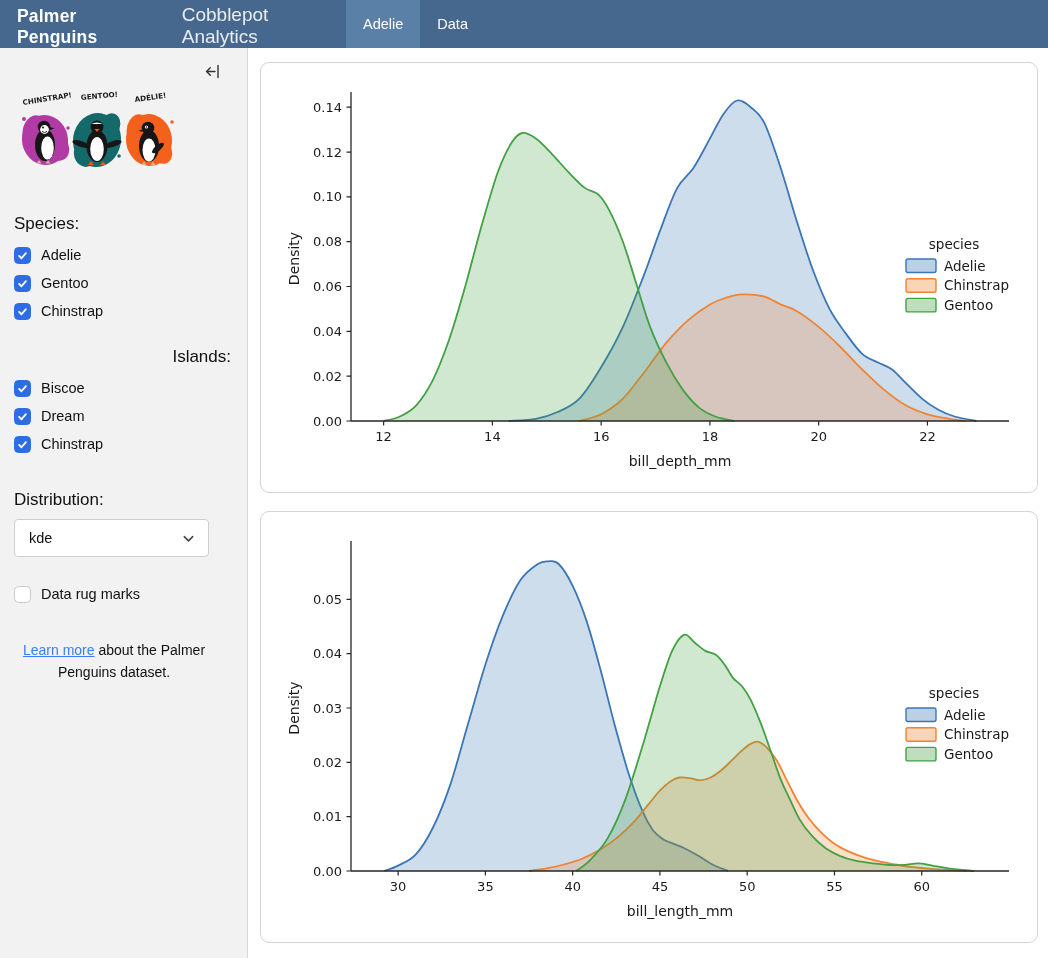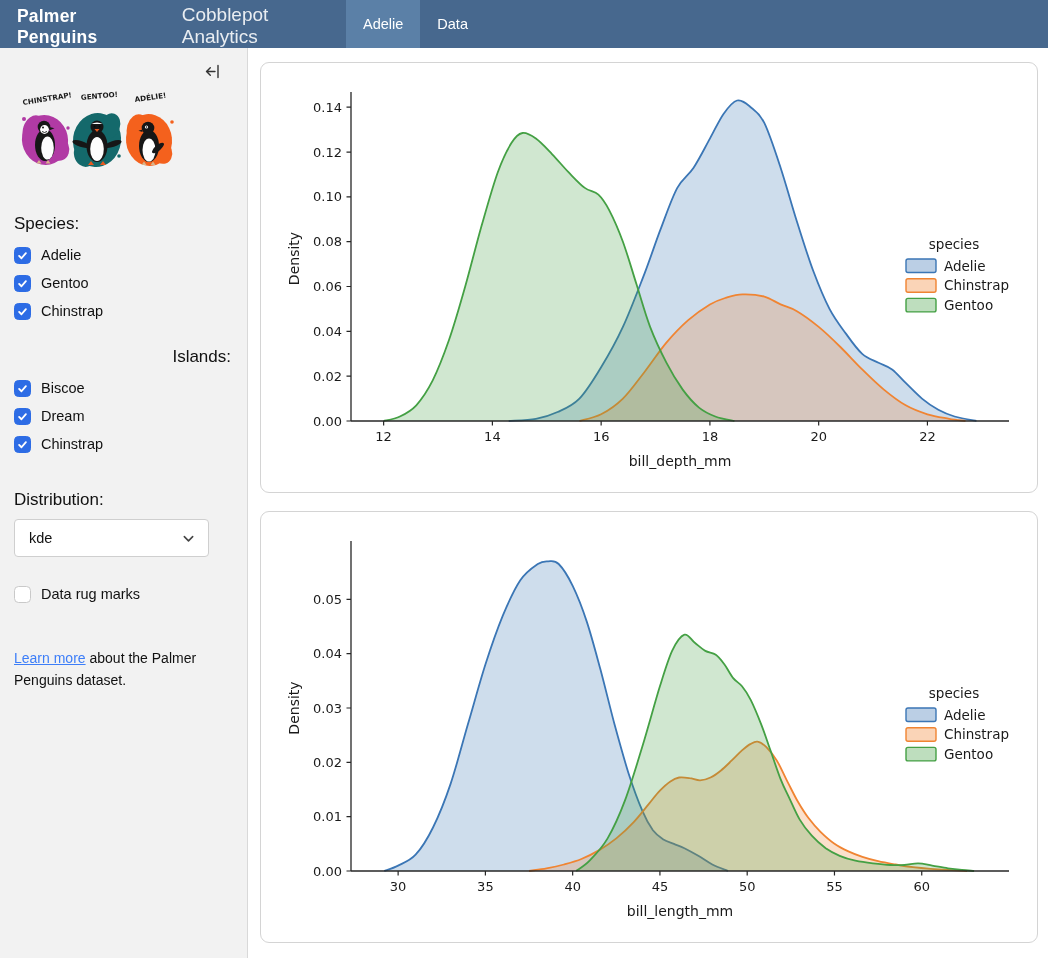--- a/index.html
+++ b/index.html
@@ -30,21 +30,21 @@
   .check-row { display:flex; align-items:center; height:28px; margin-top:0; cursor:pointer; }
   .group { margin-top:7px; }
   .checkbox { width:17px; height:17px; border-radius:4.5px; background:#fff; border:1px solid #c9c9c9; display:inline-flex; align-items:center; justify-content:center; flex:none; }
   .checkbox.on { background:var(--accent-blue); border-color:var(--accent-blue); }
   .checkbox svg { visibility:hidden; }
   .checkbox.on svg { visibility:visible; }
   .check-label { font-size:14.5px; color:#111; margin-left:10px; }
   .select { margin-top:9px; width:195px; height:38px; background:#fff; border:1px solid #cfcfcf; border-radius:4px; display:flex; align-items:center; justify-content:space-between; padding:0 13px 0 14px; cursor:pointer; }
   .select .value { font-size:14.5px; color:#111; }
   .rug-row { margin-top:23px; }
-  .footer-note { margin-top:40px; font-size:14px; color:#111; line-height:1.55; width:200px; }
+  .footer-note { margin-top:32px; font-size:14px; color:#111; line-height:1.55; width:200px;text-align:center; }
   .footer-note a { color:var(--link-blue); text-decoration:underline; cursor:pointer; }
 
   
   .card { width:778px; background:#fff; border:1px solid #d4d4d4; border-radius:9px; overflow:hidden; }
   .card + .card { margin-top:18px; }
   .card svg { display:block; }
   .chart-text { font-family:"DejaVu Sans", sans-serif; }
 </style>
 </head>
 <body>

